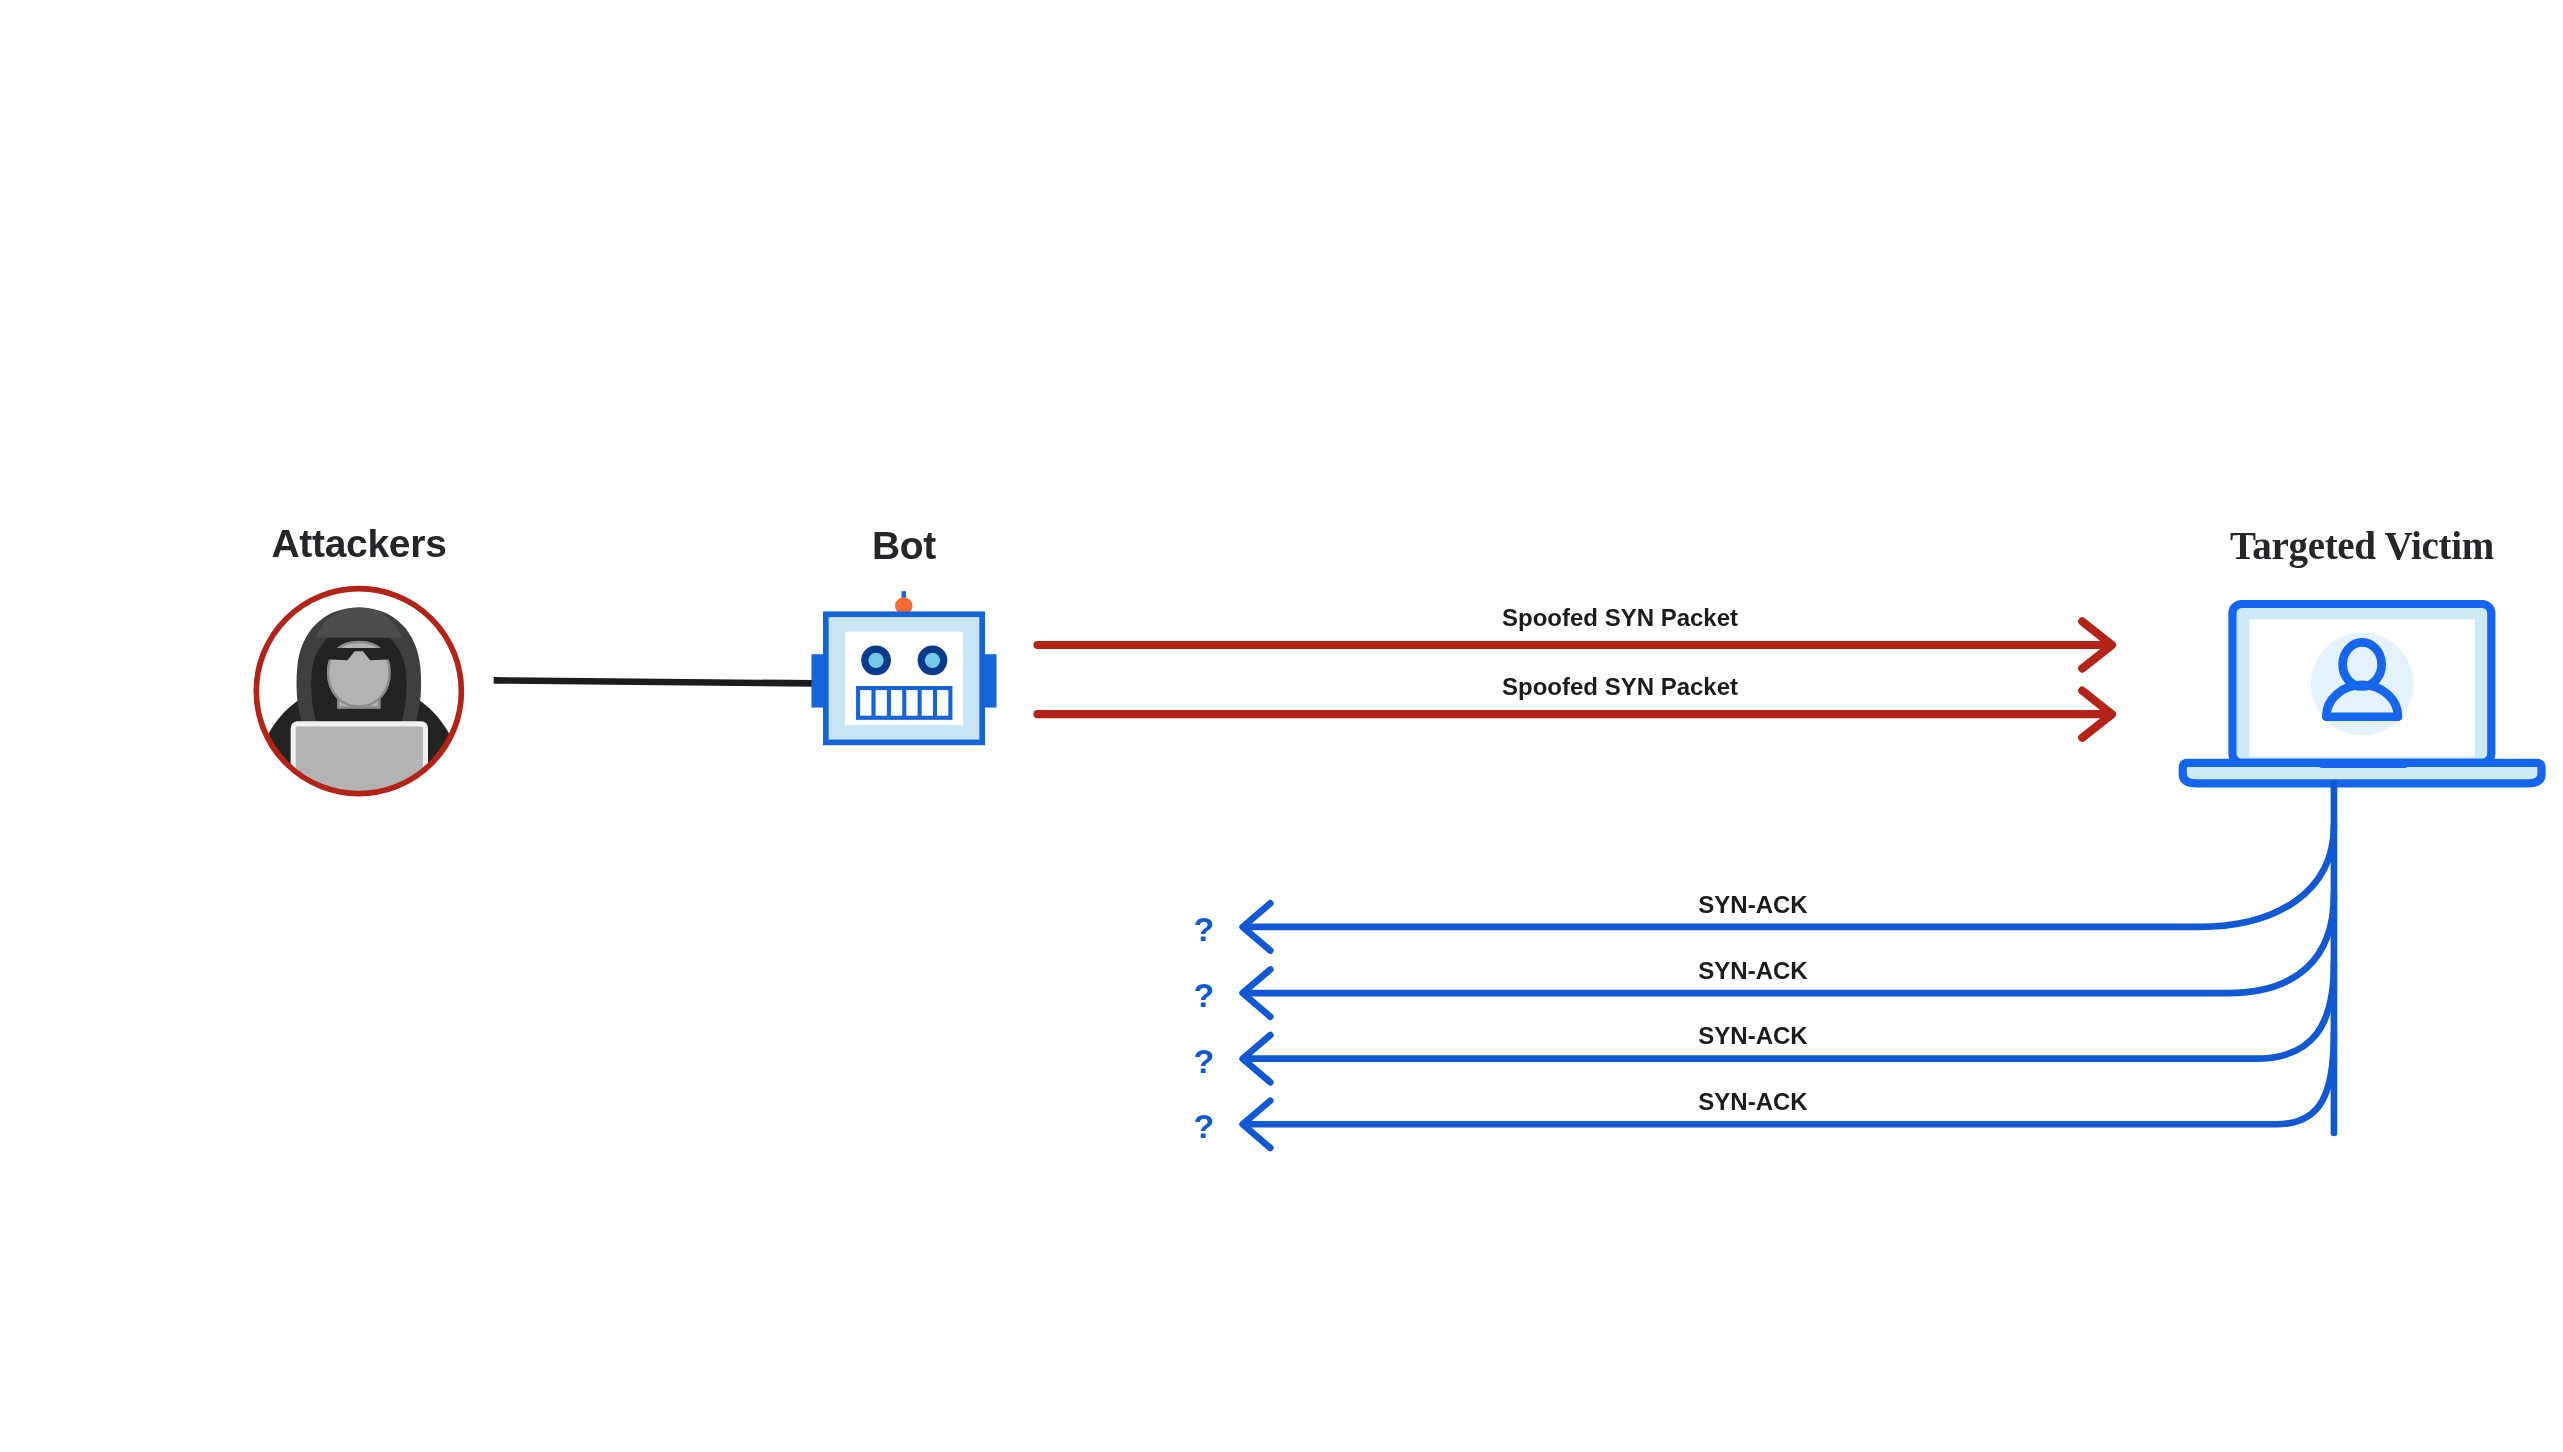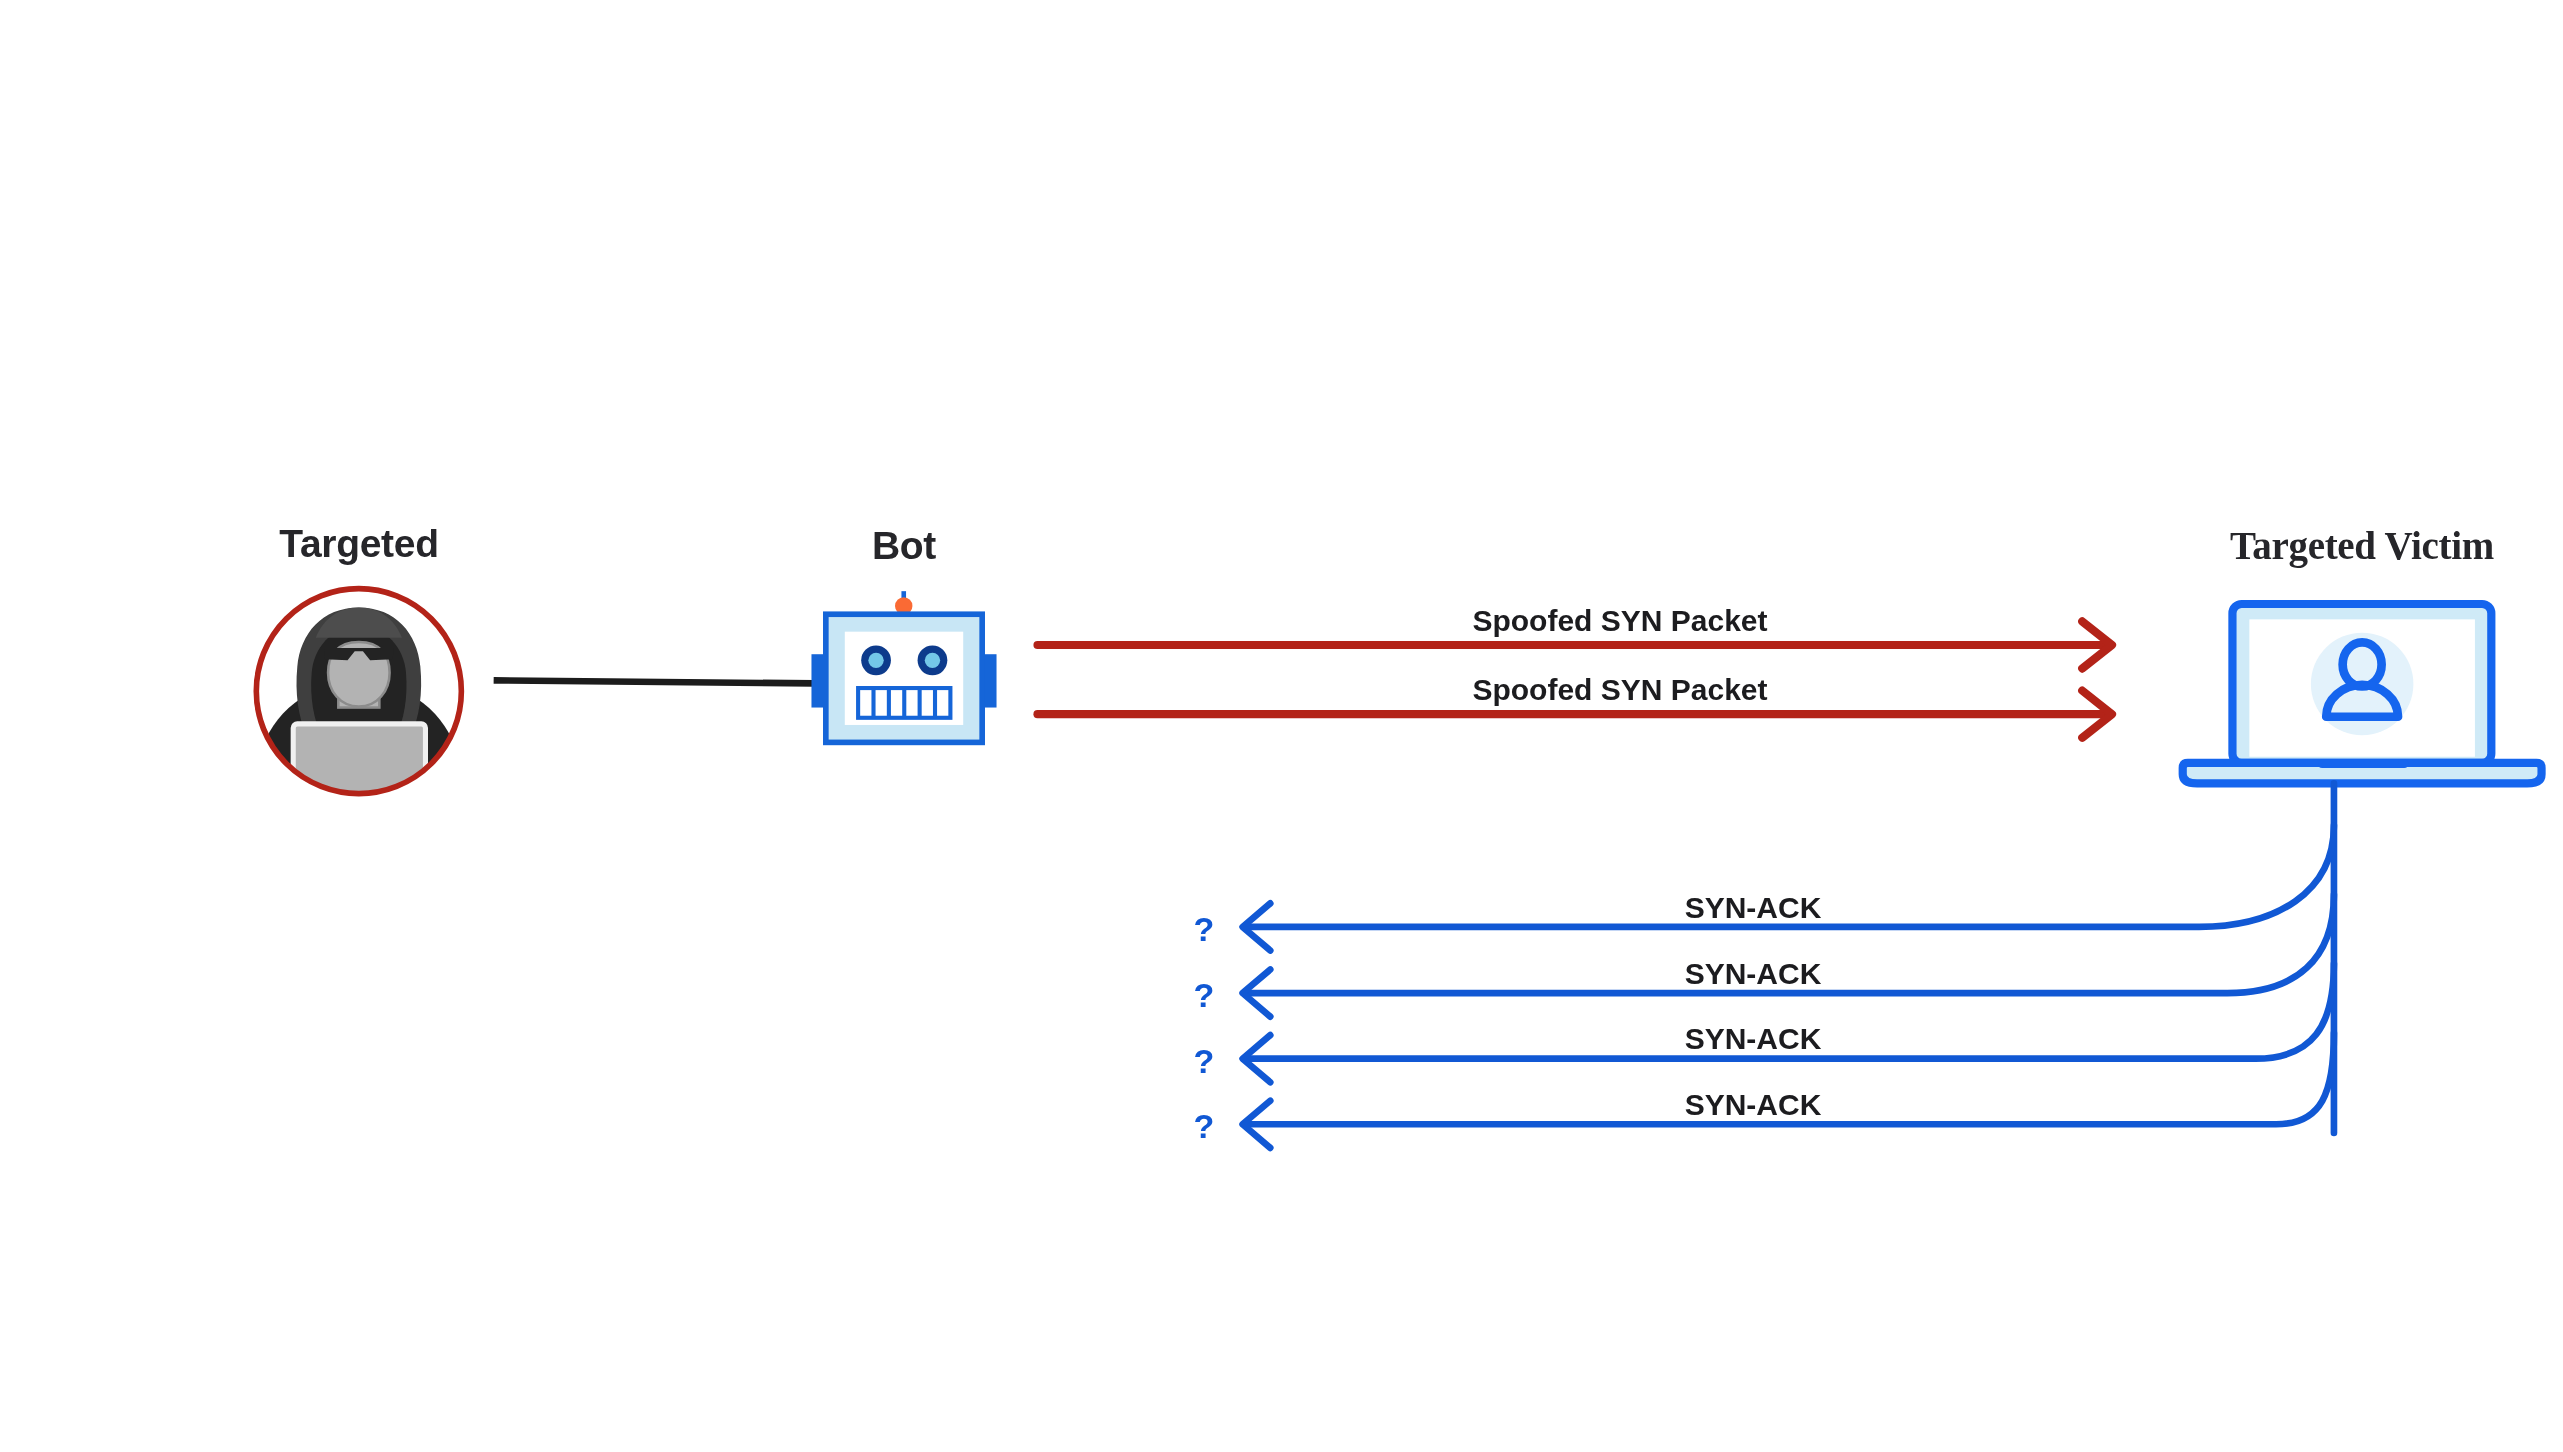--- a/index.html
+++ b/index.html
@@ -34,21 +34,21 @@
     color: #26262a;
     letter-spacing: -0.3px;
     white-space: nowrap;
     transform: translateX(-50%);
     text-align: center;
   }
   .edge-label {
     position: absolute;
     font-family: "Liberation Sans", sans-serif;
     font-weight: bold;
-    font-size: 30px;
+    font-size: 24px;
     color: #1c1c1f;
     white-space: nowrap;
     transform: translateX(-50%);
     text-align: center;
   }
   .qmark {
     position: absolute;
     font-family: "Liberation Sans", sans-serif;
     font-weight: bold;
     font-size: 34px;
@@ -223,21 +223,21 @@
       </g>
 
       <g>
         <path d="M 2430 2193 L 4440 2193 C 4530 2193 4553 2130 4553 2015"></path>
         <polyline points="2478,2147 2424,2193 2478,2239"></polyline>
       </g>
     </g>
 
   </svg>
 
-  <div class="node-title" style="left:359px; top:522px;">Targeted</div>
+  <div class="node-title" style="left:359px; top:522px;">Attackers</div>
   <div class="node-title" style="left:904px; top:524px;">Bot</div>
   <div class="node-title" style="left:2362px; top:523px;font-family:Liberation Serif, serif;">Targeted Victim</div>
 
   <div class="edge-label" style="left:1620px; top:604px;">Spoofed SYN Packet</div>
   <div class="edge-label" style="left:1620px; top:673px;">Spoofed SYN Packet</div>
 
   <div class="edge-label" style="left:1753px; top:891px;">SYN-ACK</div>
   <div class="edge-label" style="left:1753px; top:957px;">SYN-ACK</div>
   <div class="edge-label" style="left:1753px; top:1022px;">SYN-ACK</div>
   <div class="edge-label" style="left:1753px; top:1088px;">SYN-ACK</div>

